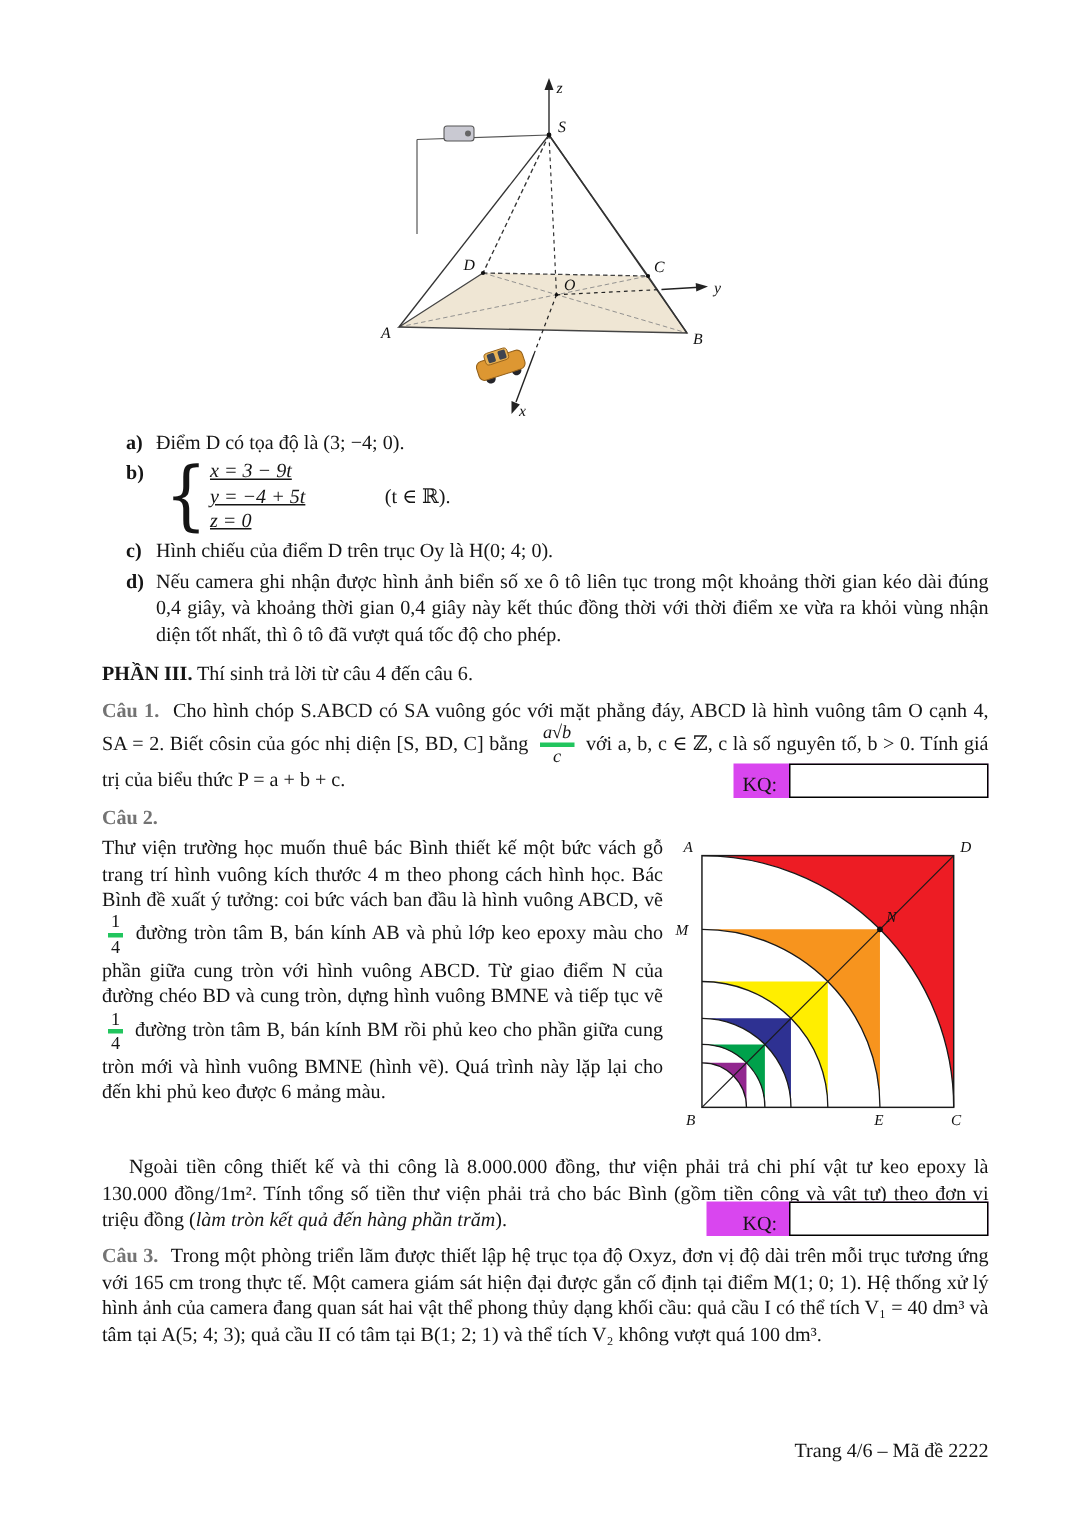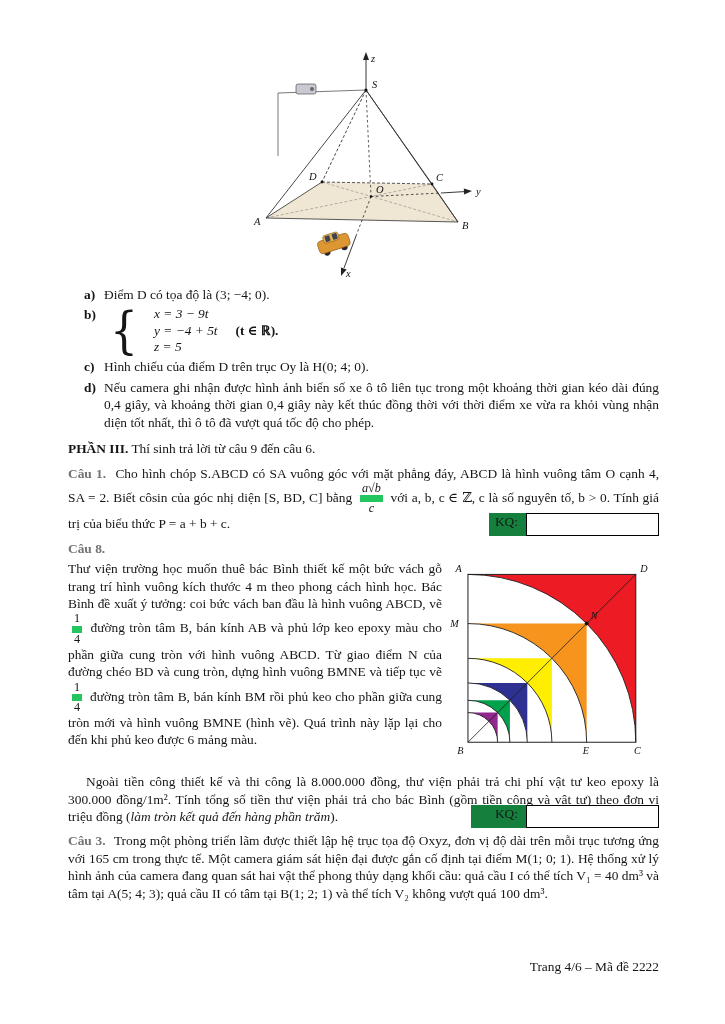--- a/index.html
+++ b/index.html
@@ -15,31 +15,31 @@
   svg{display:block;}
   svg text{font-family:"Liberation Serif","DejaVu Serif",serif;font-style:italic;font-size:10.5px;fill:#111;}
   .fig2 text{font-size:11.5px;}
 
   .stmt{display:flex;margin:3px 0;}
   .stmt-label{font-weight:bold;flex:none;width:20px;margin-left:16px;}
   .stmt-body{flex:1;text-align:justify;}
   .eqrow{display:flex;align-items:center;}
   .cases{display:inline-flex;align-items:center;margin-left:6px;}
   .brace{font-size:44px;line-height:1;font-weight:300;transform:scaleY(1.15);font-family:"DejaVu Serif",serif;}
-  .cases-lines{display:flex;flex-direction:column;line-height:1.22;font-style:italic;margin-left:16px;}
-  .eq-suffix{margin-left:18px;font-weight:bold;}
+  .cases-lines{display:flex;flex-direction:column;line-height:1.22;font-style:italic;margin-left:2px;text-decoration:underline;}
+  .eq-suffix{margin-left:53px;}
 
   .phan{margin:9px 0 4px 0;}
   .bold{font-weight:bold;font-family:Liberation Serif, serif;}
   .cau{position:relative;margin-top:7px;text-align:justify;}
   .cau-label{color:#737373;font-weight:bold;margin-right:5px;}
   .frac{display:inline-flex;flex-direction:column;text-align:center;vertical-align:middle;margin:0 4px;line-height:1.08;font-size:12.2px;}
-  .frac .num{border-bottom:7px solid #22c55e;padding:0 2px;}
+  .frac .num{border-bottom:3px solid #22c55e;padding:0 2px;}
   .frac.mathit{font-style:italic;}
-  .kq{position:absolute;right:0;bottom:-3px;display:flex;align-items:flex-start;background:#15803d;padding-left:6px;}
+  .kq{position:absolute;right:0;bottom:-3px;display:flex;align-items:flex-end;background:#d946ef;padding-left:6px;}
   .kq-box{display:inline-block;width:133px;height:23px;border:1px solid #000;margin-left:8px;background:#fff;}
 
   .cau2-row{display:flex;margin-top:3px;}
   .cau2-text{width:374px;text-align:justify;font-family:Liberation Serif, serif;}
   .cau2-fig{flex:1;display:flex;justify-content:center;align-items:flex-start;padding-top:2px;}
   .cau2-para{position:relative;margin-top:6px;text-align:justify;text-indent:18px;}
   .ital{font-style:italic;}
 
   .footer{position:absolute;right:66px;top:958px;}
 </style>
@@ -115,59 +115,59 @@
   </div>
 
   <div class="stmt">
     <span class="stmt-label">b)</span>
     <div class="stmt-body eqrow">
       <span class="cases">
         <span class="brace">{</span>
         <span class="cases-lines">
           <span>x = 3 − 9t</span>
           <span>y = −4 + 5t</span>
-          <span>z = 5</span>
+          <span>z = 0</span>
         </span>
       </span>
       <span class="eq-suffix">(t ∈ ℝ).</span>
     </div>
   </div>
 
   <div class="stmt">
     <span class="stmt-label">c)</span>
     <div class="stmt-body">Hình chiếu của điểm D trên trục Oy là H(0; 4; 0).</div>
   </div>
 
   <div class="stmt">
     <span class="stmt-label">d)</span>
     <div class="stmt-body">Nếu camera ghi nhận được hình ảnh biển số xe ô tô liên tục trong một khoảng thời gian kéo dài đúng 0,4 giây, và khoảng thời gian 0,4 giây này kết thúc đồng thời với thời điểm xe vừa ra khỏi vùng nhận diện tốt nhất, thì ô tô đã vượt quá tốc độ cho phép.</div>
   </div>
 
   <p class="phan">
     <span class="bold">PHẦN III.</span>
-    <span>Thí sinh trả lời từ câu 9 đến câu 6.</span>
+    <span>Thí sinh trả lời từ câu 4 đến câu 6.</span>
   </p>
 
   <div class="cau">
     <span class="cau-label">Câu 1.</span>
     <span>Cho hình chóp S.ABCD có SA vuông góc với mặt phẳng đáy, ABCD là hình vuông tâm O cạnh 4, SA = 2. Biết côsin của góc nhị diện [S, BD, C] bằng</span>
     <span class="frac mathit">
       <span class="num">a√b</span>
       <span class="den">c</span>
     </span>
     <span>với a, b, c ∈ ℤ, c là số nguyên tố, b &gt; 0. Tính giá trị của biểu thức P = a + b + c.</span>
     <span class="kq">
       <span>KQ:</span>
       <span class="kq-box"></span>
     </span>
   </div>
 
   <div class="cau">
     <div>
-      <span class="cau-label">Câu 8.</span>
+      <span class="cau-label">Câu 2.</span>
     </div>
     <div class="cau2-row">
       <div class="cau2-text">
         <span>Thư viện trường học muốn thuê bác Bình thiết kế một bức vách gỗ trang trí hình vuông kích thước 4 m theo phong cách hình học. Bác Bình đề xuất ý tưởng: coi bức vách ban đầu là hình vuông ABCD, vẽ</span>
         <span class="frac">
           <span class="num">1</span>
           <span class="den">4</span>
         </span>
         <span>đường tròn tâm B, bán kính AB và phủ lớp keo epoxy màu cho phần giữa cung tròn với hình vuông ABCD. Từ giao điểm N của đường chéo BD và cung tròn, dựng hình vuông BMNE và tiếp tục vẽ</span>
         <span class="frac">
@@ -201,21 +201,21 @@
           <text x="221" y="11">D</text>
           <text x="6" y="74">M</text>
           <text x="165" y="64">N</text>
           <text x="14" y="217">B</text>
           <text x="156" y="217">E</text>
           <text x="214" y="217">C</text>
         </svg>
       </div>
     </div>
     <div class="cau2-para">
-      <span>Ngoài tiền công thiết kế và thi công là 8.000.000 đồng, thư viện phải trả chi phí vật tư keo epoxy là 300.000 đồng/1m². Tính tổng số tiền thư viện phải trả cho bác Bình (gồm tiền công và vật tư) theo đơn vị triệu đồng (</span><span class="ital">làm tròn kết quả đến hàng phần trăm</span><span>).</span>
+      <span>Ngoài tiền công thiết kế và thi công là 8.000.000 đồng, thư viện phải trả chi phí vật tư keo epoxy là 130.000 đồng/1m². Tính tổng số tiền thư viện phải trả cho bác Bình (gồm tiền công và vật tư) theo đơn vị triệu đồng (</span><span class="ital">làm tròn kết quả đến hàng phần trăm</span><span>).</span>
       <span class="kq">
         <span>KQ:</span>
         <span class="kq-box"></span>
       </span>
     </div>
   </div>
 
   <div class="cau">
     <span class="cau-label">Câu 3.</span>
     <span>Trong một phòng triển lãm được thiết lập hệ trục tọa độ Oxyz, đơn vị độ dài trên mỗi trục tương ứng với 165 cm trong thực tế. Một camera giám sát hiện đại được gắn cố định tại điểm M(1; 0; 1). Hệ thống xử lý hình ảnh của camera đang quan sát hai vật thể phong thủy dạng khối cầu: quả cầu I có thể tích V₁ = 40 dm³ và tâm tại A(5; 4; 3); quả cầu II có tâm tại B(1; 2; 1) và thể tích V₂ không vượt quá 100 dm³.</span>

